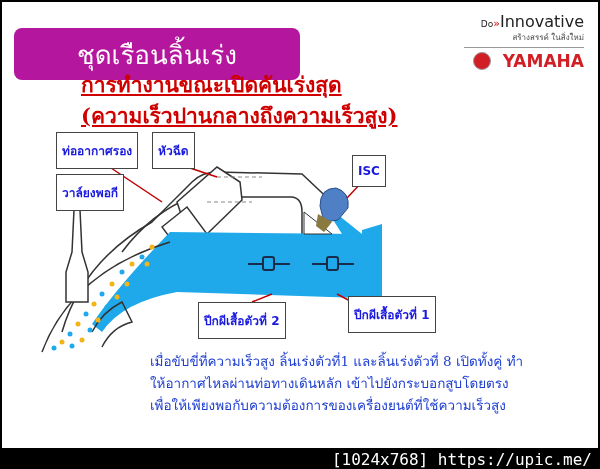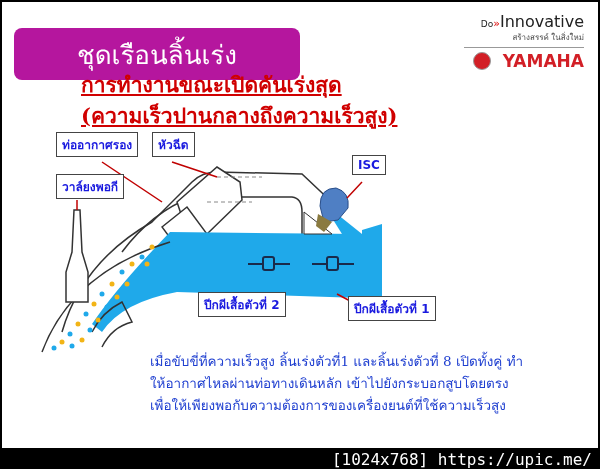--- a/index.html
+++ b/index.html
@@ -8,21 +8,21 @@
   .title-box{position:absolute;left:12px;top:6px;width:286px;height:52px;background:#b5169e;border-radius:8px;display:flex;align-items:center;justify-content:center;color:#fff;font-size:26px;font-family:"DejaVu Sans",sans-serif;margin-top:20px;}
   .sub{position:absolute;left:54px;color:#d00000;font-size:21px;text-decoration:underline;font-weight:bold;font-family:"DejaVu Serif",serif;white-space:nowrap;margin-left:25px;}
   .brand{position:absolute;right:14px;top:10px;text-align:right;width:140px;}
   .brand .do{font-family:"DejaVu Sans",sans-serif;font-size:16px;color:#222;}
   .brand .do small{font-size:9px;padding-left:20px;}
   .brand .do .arr{color:#d00;font-size:11px;}
   .brand .tag{font-size:8px;color:#444;font-family:"DejaVu Sans",sans-serif;}
   .brand hr{border:0;border-top:1px solid #999;margin:3px 0 3px 20px;}
   .brand .yam{font-family:"DejaVu Sans",sans-serif;font-weight:bold;color:#d21f26;font-size:17px;display:flex;align-items:center;justify-content:flex-end;gap:12px;}
   .brand .yam .logo{width:16px;height:16px;border-radius:50%;background:#d21f26;display:inline-block;border:1px solid #999;}
-  .label{position:absolute;background:#fff;border:1.5px solid #444;color:#1a1adf;font-weight:bold;font-size:12px;padding:2px 5px;white-space:nowrap;font-family:"DejaVu Sans",sans-serif;}
+  .label{position:absolute;background:#fff;border:1.5px solid #444;color:#1a1adf;font-weight:bold;font-size:12px;padding:8px 5px;white-space:nowrap;font-family:"DejaVu Sans",sans-serif;}
   .body-text{position:absolute;left:148px;top:348px;width:420px;color:#1f3fd0;font-size:13.5px;line-height:22px;}
   .footer{position:absolute;left:0;top:448px;width:600px;height:21px;background:#000;}
   .footer span{position:absolute;right:8px;top:2px;color:#fff;font-family:"DejaVu Sans Mono",monospace;font-size:16px;}
   svg{position:absolute;left:0;top:0;}
 </style>
 </head>
 <body>
 
 <div class="slide">
   <div class="title-box">
@@ -104,21 +104,21 @@
       <line x1="360" y1="180" x2="345" y2="196"></line>
       <line x1="250" y1="300" x2="270" y2="292"></line>
       <line x1="350" y1="300" x2="335" y2="292"></line>
     </g>
   </svg>
 
   <div class="label" style="left:54px;top:130px">ท่ออากาศรอง</div>
   <div class="label" style="left:150px;top:130px">หัวฉีด</div>
   <div class="label" style="left:54px;top:172px">วาล์ยงพอกี</div>
   <div class="label" style="left:350px;top:153px">ISC</div>
-  <div class="label" style="left:196px;top:290px">ปีกผีเสื้อตัวที่ 2</div>
+  <div class="label" style="left:196px;top:300px">ปีกผีเสื้อตัวที่ 2</div>
   <div class="label" style="left:346px;top:294px">ปีกผีเสื้อตัวที่ 1</div>
 
   <div class="body-text">
     <div>เมื่อขับขี่ที่ความเร็วสูง ลิ้นเร่งตัวที่1 และลิ้นเร่งตัวที่ 8 เปิดทั้งคู่ ทำ</div>
     <div>ให้อากาศไหลผ่านท่อทางเดินหลัก เข้าไปยังกระบอกสูบโดยตรง</div>
     <div>เพื่อให้เพียงพอกับความต้องการของเครื่องยนต์ที่ใช้ความเร็วสูง</div>
   </div>
 </div>
 
 <div class="footer">

